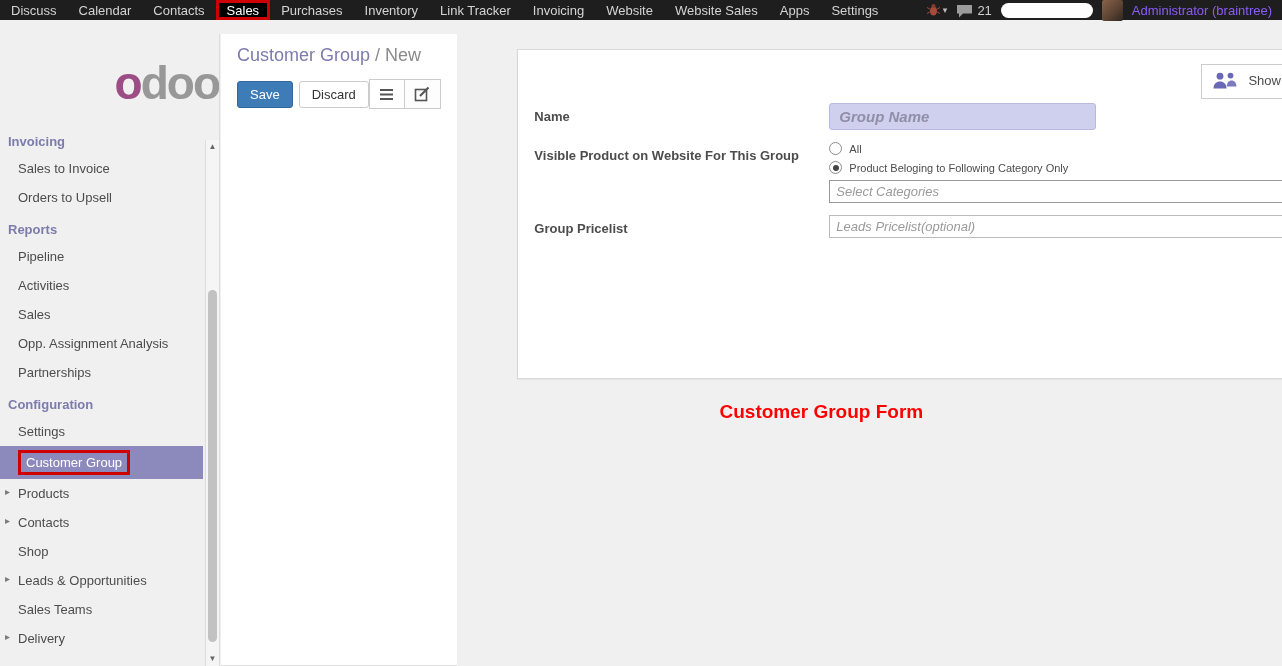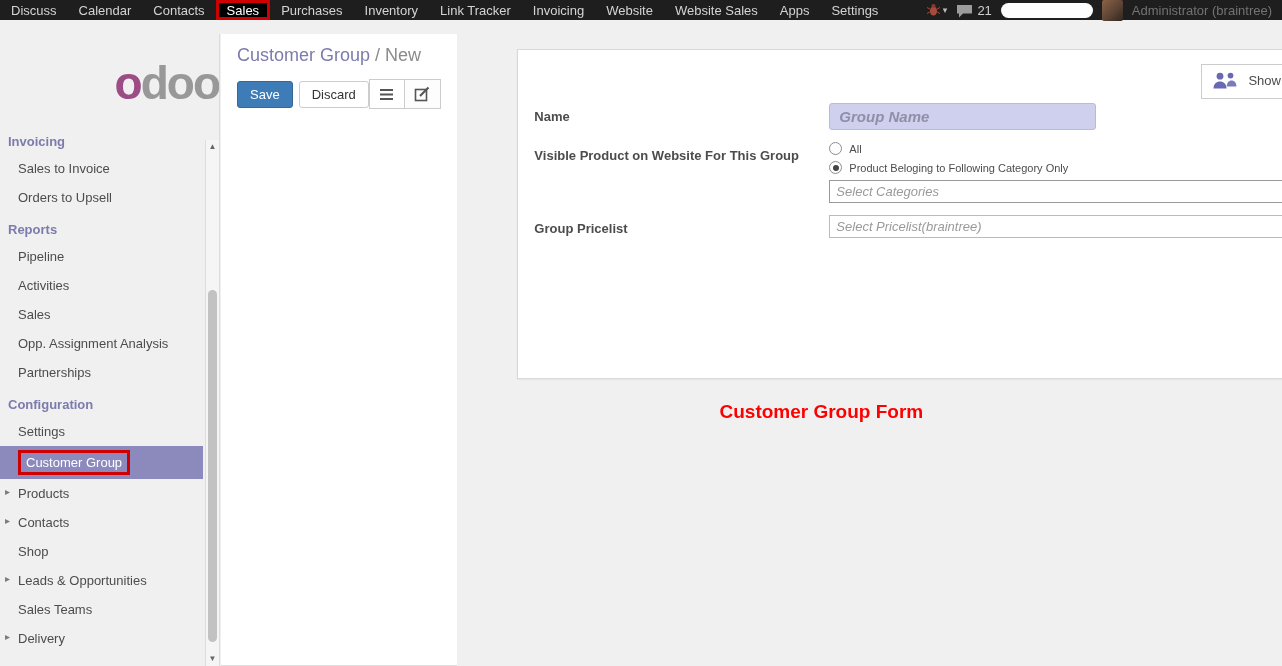--- a/index.html
+++ b/index.html
@@ -13,21 +13,21 @@
   .topbar .menus { display:flex; align-items:stretch; }
   .menu-item { display:flex; align-items:center; padding:0 11px; cursor:pointer; color:#d4d4d4; }
   .menu-item.active { background:#000; color:#fff; border:3px solid #cf0000; padding:0 8px; }
   .topbar-right { margin-left:auto; display:flex; align-items:center; gap:9px; padding-right:10px; }
   .icon-caret { font-size:9px; color:#bbb; margin-left:2px; }
   .chat-wrap { display:flex; align-items:flex-end; gap:4px; }
   .chat-count { color:#cfcfcf; }
   .status-pill { width:92px; height:15px; background:#fdfdfd; border-radius:8px; }
   .avatar { width:21px; height:21px; border-radius:2px;
             background:linear-gradient(135deg,#8a6248 0%, #5d4434 55%, #2f2620 100%); }
-  .user-name { color:#737373; }
+  .user-name { color:#8b5cf6; }
 
   
   .sidebar { position:absolute; top:34px; left:0; width:220px; height:632px; background:#f0f0f0;
              border-right:1px solid #dcdcdc; overflow:hidden; }
   .logo { text-align:right; padding:26px 0 18px 0; font-size:46px; font-weight:bold;
           letter-spacing:-2px; color:#989898; line-height:1; user-select:none; }
   .logo .o1 { color:#9d4d86; }
   .snav { padding-right:16px; }
   .sec-title { color:#7c7bad; font-weight:bold; font-size:13px; padding:10px 0 5px 8px; }
   .s-item { position:relative; padding:7px 4px 7px 18px; font-size:13px; color:#4c4c4c; cursor:pointer;
@@ -255,21 +255,21 @@
                 <span>Select Categories</span>
                 <span class="sel-caret">▼</span>
               </div>
             </div>
           </div>
 
           <div class="o-row">
             <div class="o-label">Group Pricelist</div>
             <div class="o-value">
               <div class="sel pricelist">
-                <span>Select Pricelist(braintree)</span>
+                <span>Leads Pricelist(optional)</span>
                 <span class="sel-caret">▼</span>
               </div>
             </div>
           </div>
 
         </div>
       </div>
 
       <div class="caption">Customer Group Form</div>
     </div>

